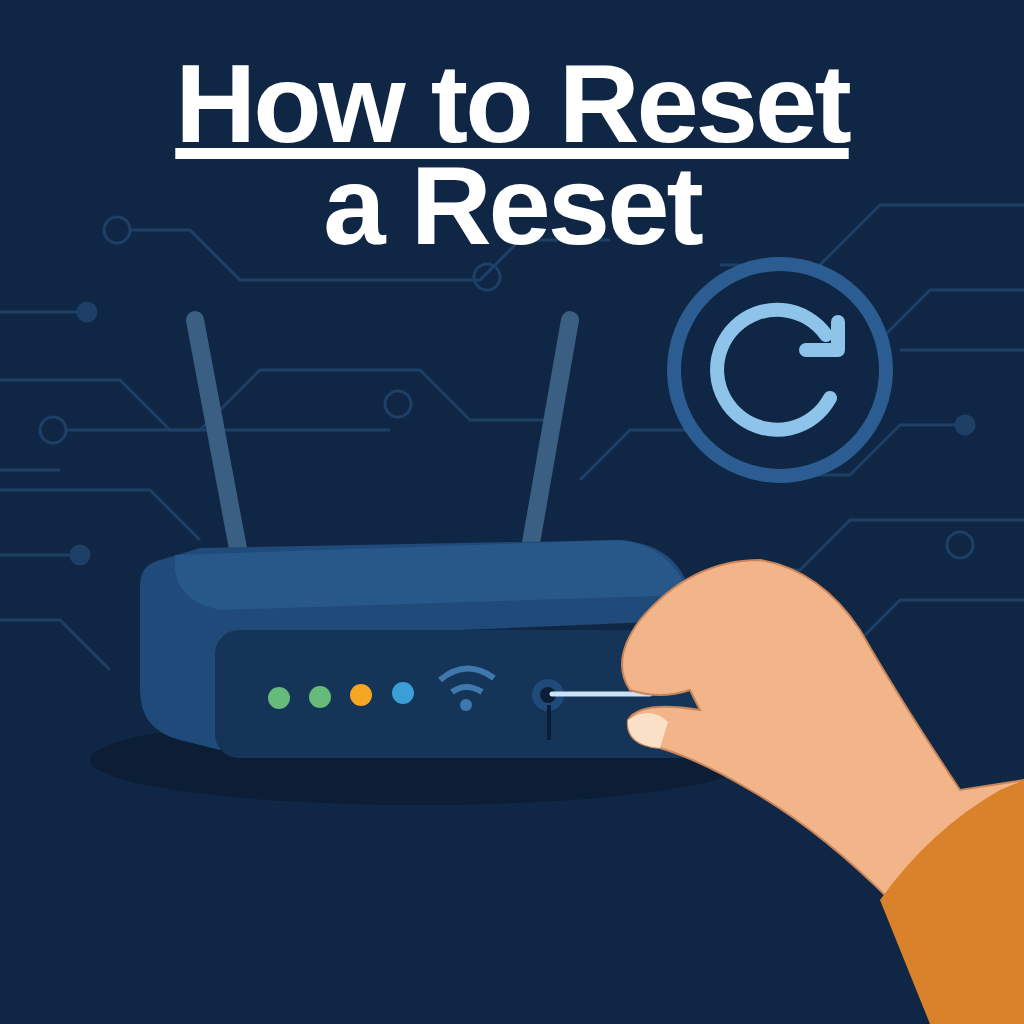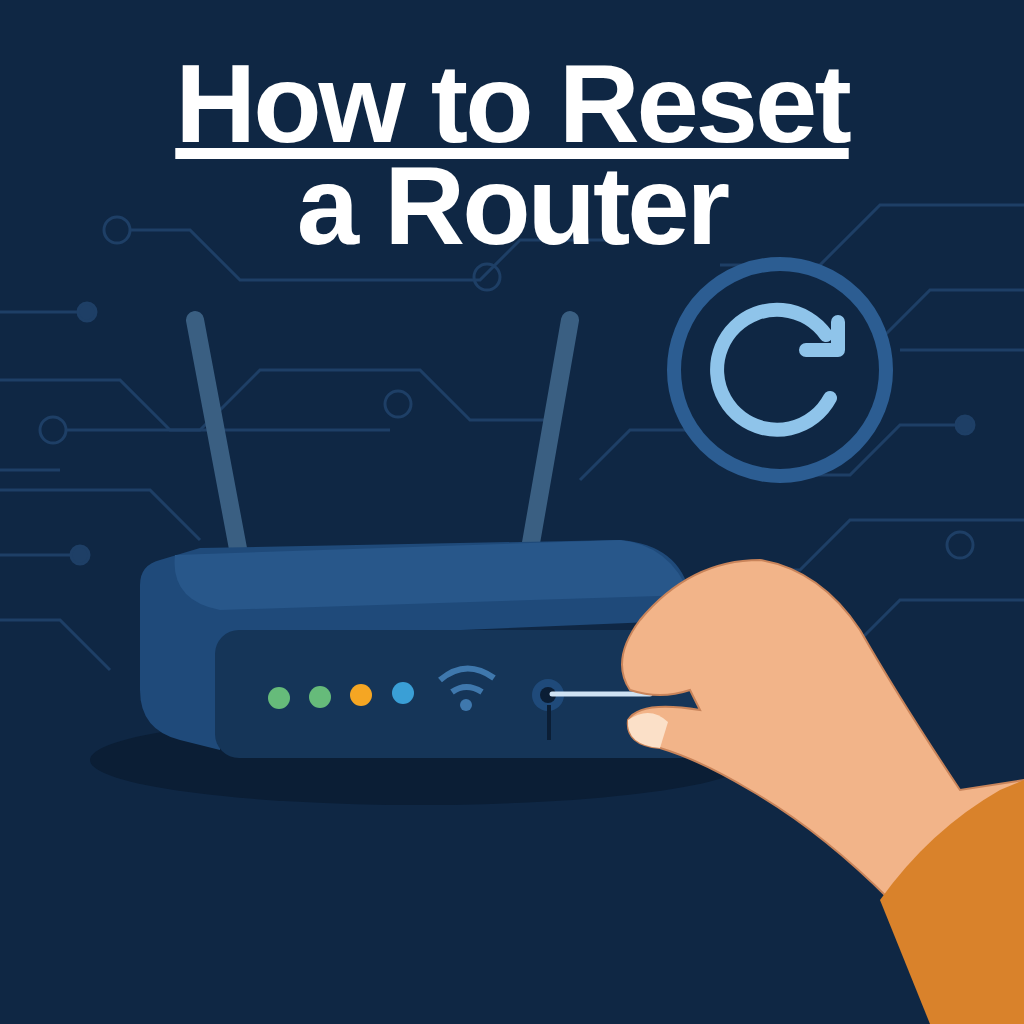--- a/index.html
+++ b/index.html
@@ -82,13 +82,13 @@
   </g>
 
   <g>
     <path d="M1024 780 L960 790 Q900 700 860 630 Q820 570 760 560 Q690 560 640 620 Q610 660 630 690 Q660 700 690 690 L700 710 Q640 700 628 720 Q625 745 660 748 Q700 760 750 790 Q820 830 890 900 L940 1024 H1024 Z" fill="#f2b489" stroke="#c9845a" stroke-width="2"></path>
     <path d="M628 720 Q626 745 660 748 L668 722 Q650 705 628 720 Z" fill="#fbe0c8"></path>
     <path d="M880 900 Q930 830 1000 790 L1024 780 V1024 H930 Z" fill="#d9822b"></path>
   </g>
 </svg>
 
 <div class="title t1">How to Reset</div>
-<div class="title t2">a Router</div>
+<div class="title t2">a Reset</div>
 
 </body></html>

